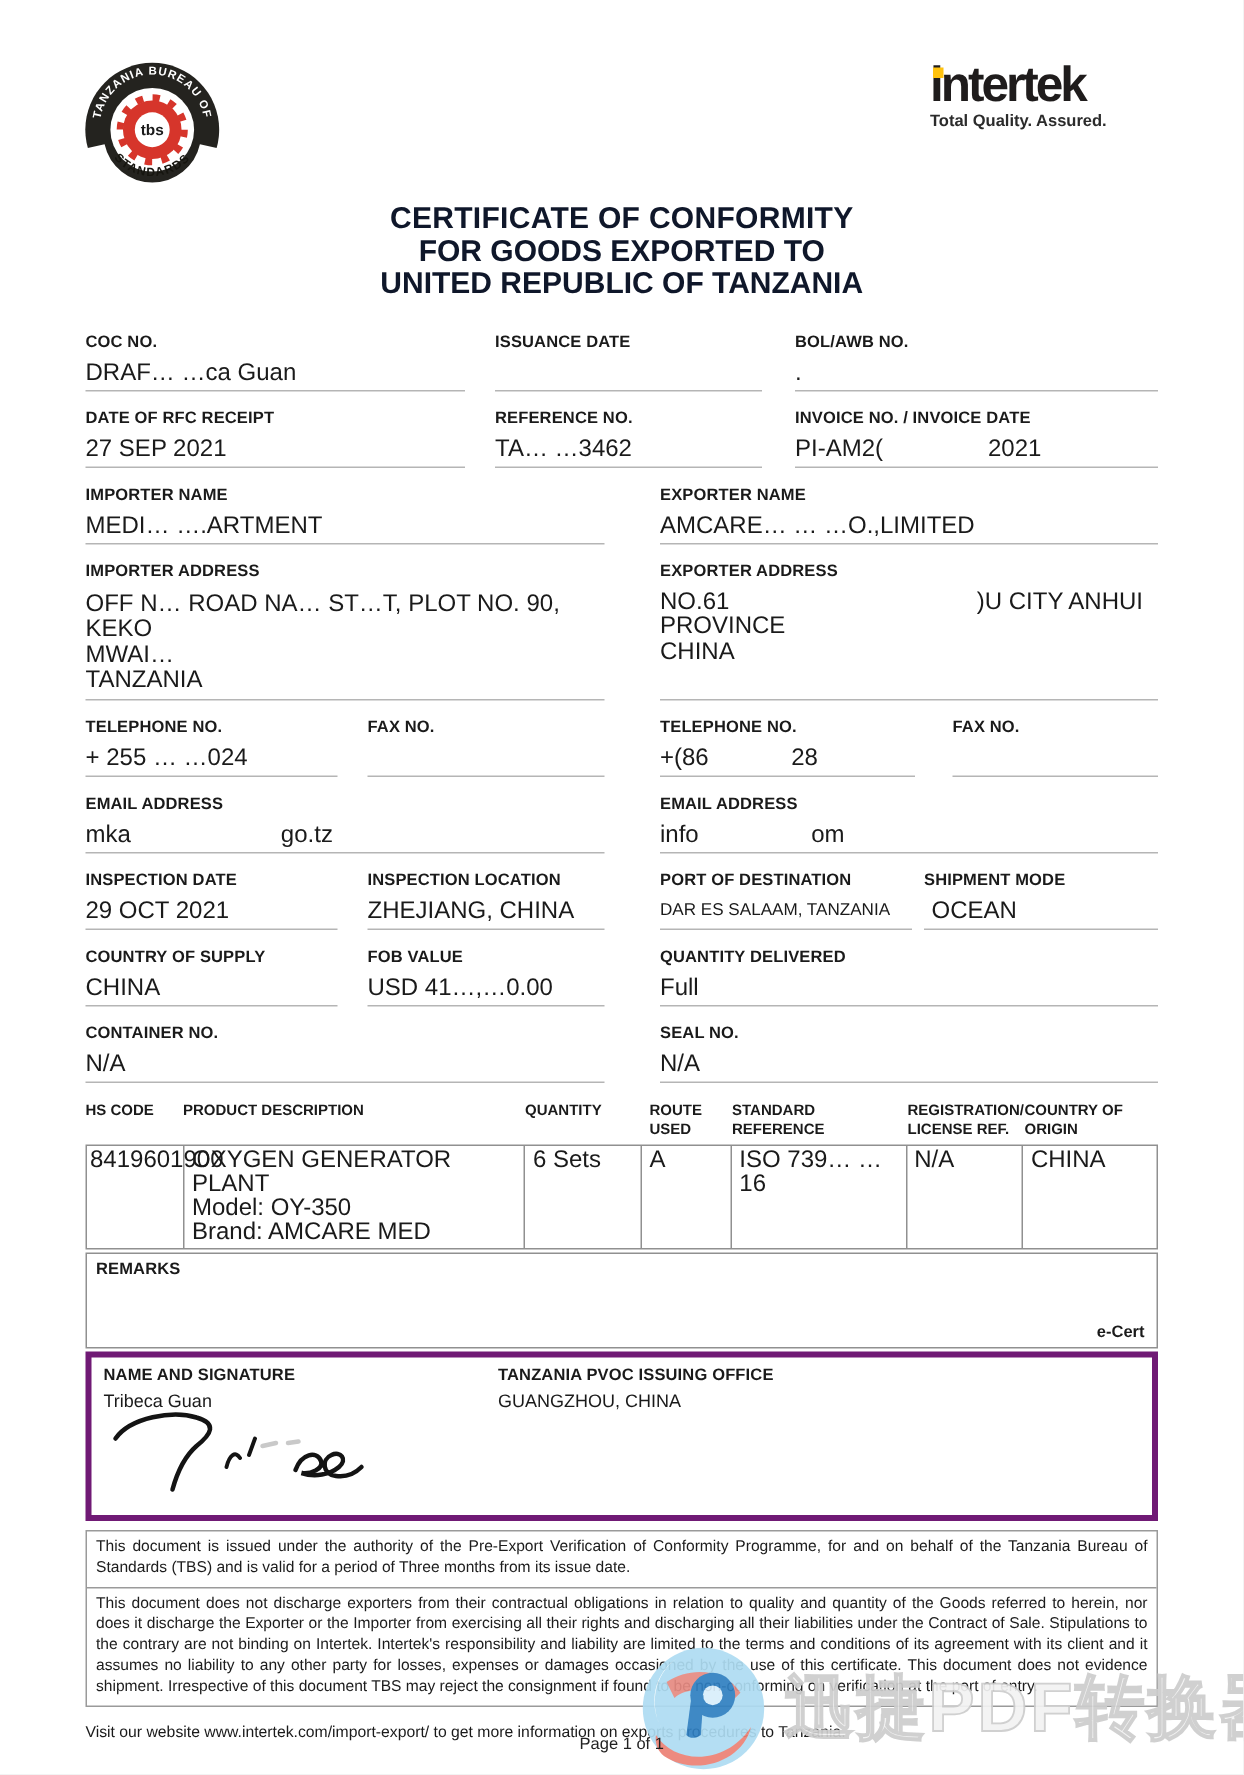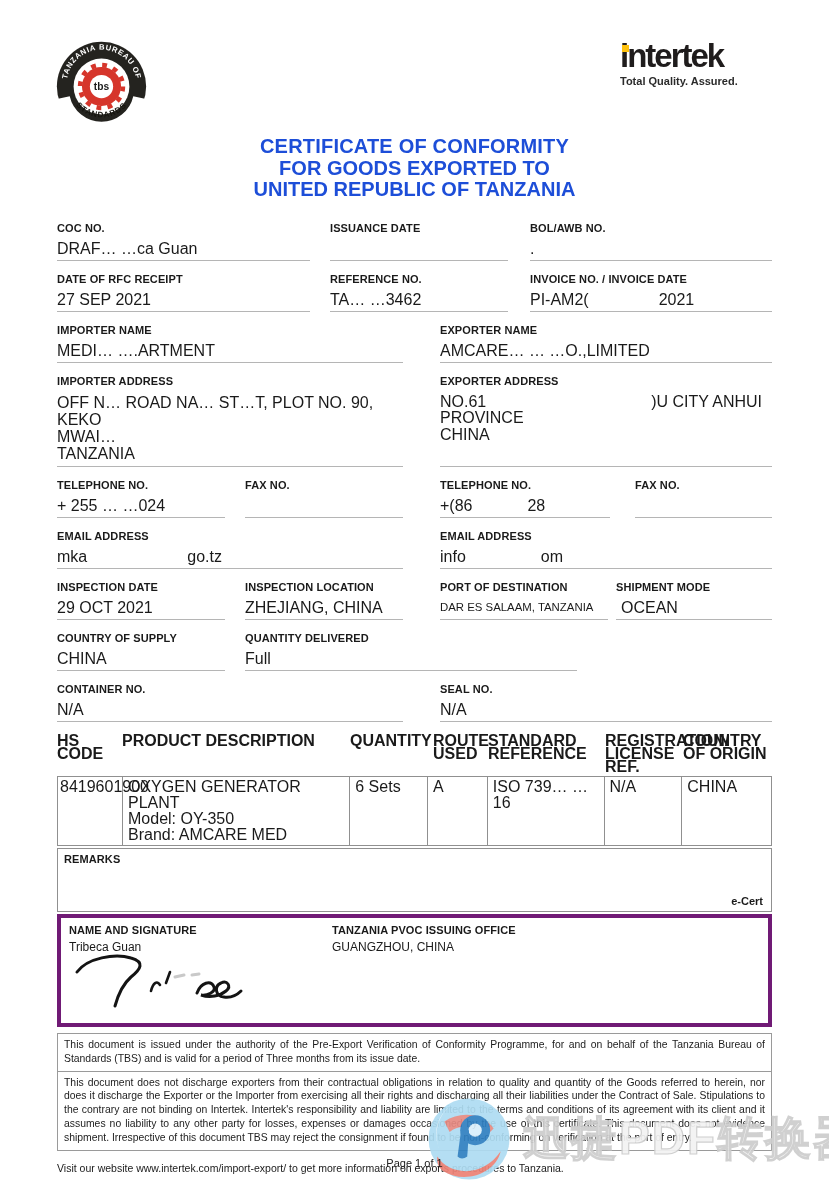--- a/index.html
+++ b/index.html
@@ -12,42 +12,42 @@
     font-family: "Liberation Sans", sans-serif;
     color: #1a1a1a;
     overflow: hidden;
   }
   
   .tbs-logo { position:absolute; left:55px; top:40px; }
   .intertek { position:absolute; left:620px; top:38px; width:170px; }
   .intertek-word { position:relative; font-size:33px; font-weight:bold; letter-spacing:-2px; color:#1f1c1c; line-height:36px; }
   .intertek-dot { position:absolute; left:2px; top:7px; width:7px; height:7px; background:#ffc20e; }
   .intertek-tag { font-size:11px; font-weight:bold; color:#2b2b2b; margin-top:1px; letter-spacing:0; }
-  .title { position:absolute; top:134px; left:0; width:100%; text-align:center; font-weight:bold; color:#1d4ed8; }
+  .title { position:absolute; top:134px; left:0; width:100%; text-align:center; font-weight:bold; color:#0f172a; }
   .title .tl1 { font-size:20px; line-height:24px; letter-spacing:.2px; }
   .title .tl2 { font-size:20px; line-height:21px; }
   
   .fields { position:absolute; top:222px; left:57px; width:715px; }
   .row { display:flex; margin-bottom:12px; }
   .mt8 { margin-top:8px; }
   .f { border-bottom:1px solid #b5b5b5; padding-bottom:4px; }
   .lbl { font-weight:bold; font-size:11px; line-height:13px; letter-spacing:.1px; white-space:nowrap; }
   .val { font-size:16px; line-height:15px; margin-top:6px; min-height:15px; }
   .val.multi { line-height:17px; min-height:51px; }
   .val.split { display:flex; }
   .cA{width:253px;margin-right:20px} .cB{width:178px;margin-right:22px} .cC{width:242px}
   .hL{width:346px;margin-right:37px} .hR{width:332px}
   .q1{width:168px;margin-right:20px} .q2{width:158px;margin-right:37px}
   .q3{width:168px;margin-right:8px}  .q4{width:156px}
   .p1{width:170px;margin-right:25px} .p2{width:137px}
   .g-invoice{margin-left:70px} .g-tel{margin-left:55px}
   .g-email1{margin-left:100px} .g-email2{margin-left:75px}
   .sb{justify-content:space-between; padding-right:10px;}
   
-  .thead { display:flex; font-weight:bold; font-size:16px; line-height:13px; margin-bottom:3px; align-items:flex-start; }
+  .thead { display:flex; font-weight:bold; font-size:10px; line-height:13px; margin-bottom:3px; align-items:flex-start; }
   .thead > div { padding-right:4px; }
   .tc1{width:65px} .tc2{width:228px} .tc3{width:78px} .tc4{width:60px; padding-left:5px;}
   .tc5{width:117px} .tc6{width:78px} .tc7{width:89px}
   .trow { display:flex; border:1px solid #909090; min-height:54px; font-size:16px; line-height:16px; }
   .trow > div { padding:2px 5px; border-right:1px solid #909090; }
   .trow > div:last-child { border-right:none; }
   
   .remarks { border:1px solid #909090; margin-top:2px; height:64px; position:relative; padding:4px 6px; }
   .ecert { position:absolute; right:8px; bottom:4px; font-weight:bold; font-size:11px; }
   .sig-box { border:4px solid #701a75; height:113px; position:relative; padding:6px 8px; margin-top:2px; }
@@ -229,20 +229,24 @@
         <div class="lbl">SHIPMENT MODE</div>
         <div class="val" style="padding-left:5px">OCEAN</div>
       </div>
     </div>
 
     <div class="row">
       <div class="f q1">
         <div class="lbl">COUNTRY OF SUPPLY</div>
         <div class="val">CHINA</div>
       </div>
+      <div class="f q2">
+        <div class="lbl">FOB VALUE</div>
+        <div class="val">USD 41…,…0.00</div>
+      </div>
       <div class="f hR">
         <div class="lbl">QUANTITY DELIVERED</div>
         <div class="val">Full</div>
       </div>
     </div>
 
     <div class="row">
       <div class="f hL">
         <div class="lbl">CONTAINER NO.</div>
         <div class="val">N/A</div>

